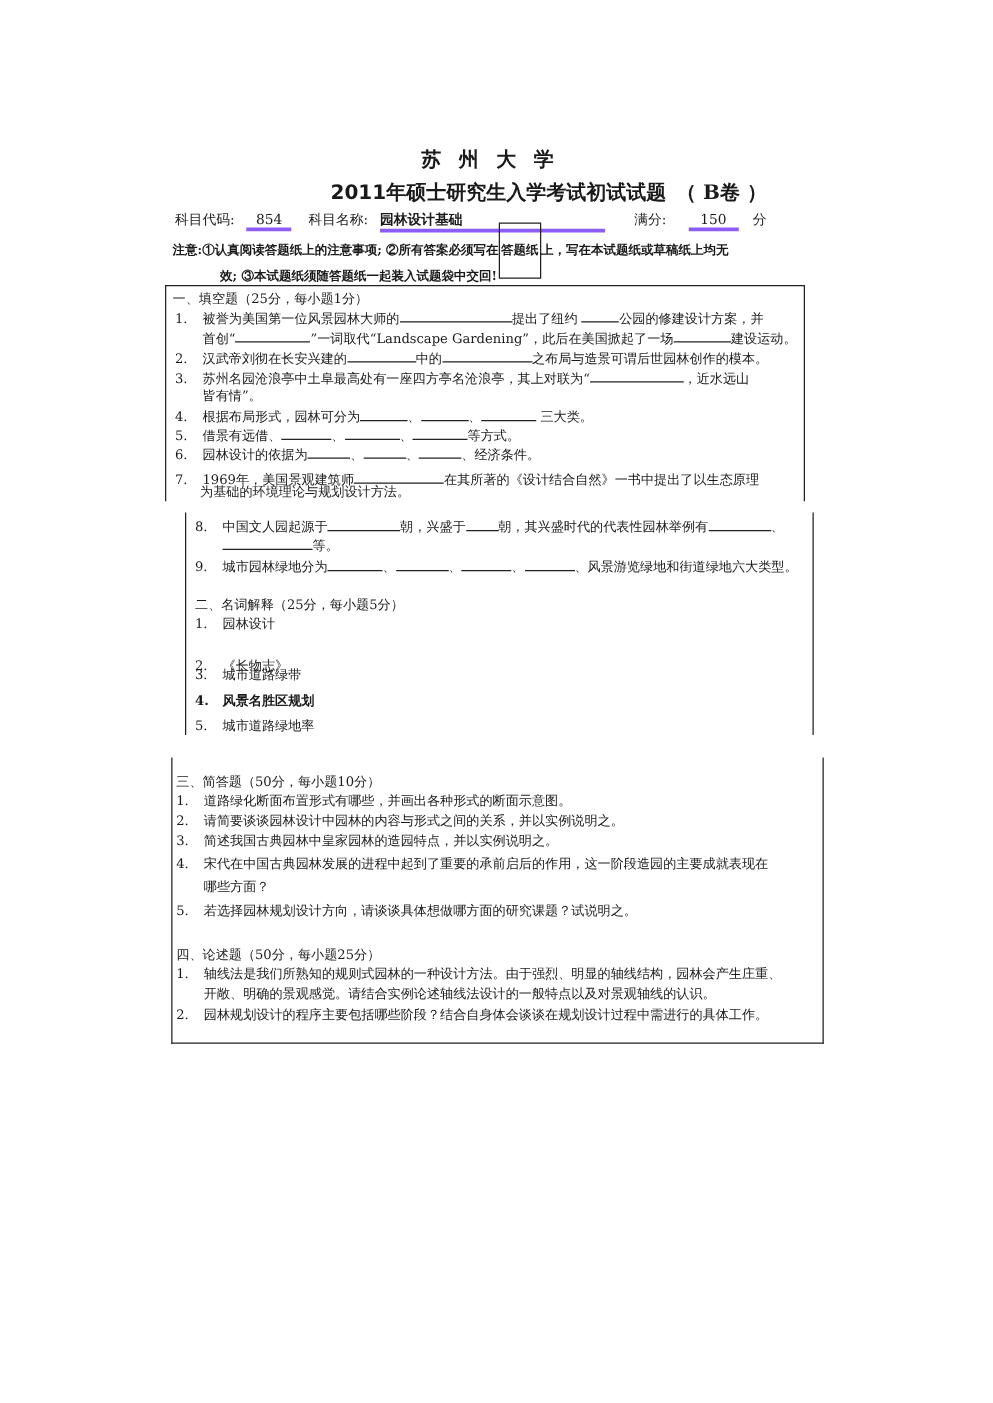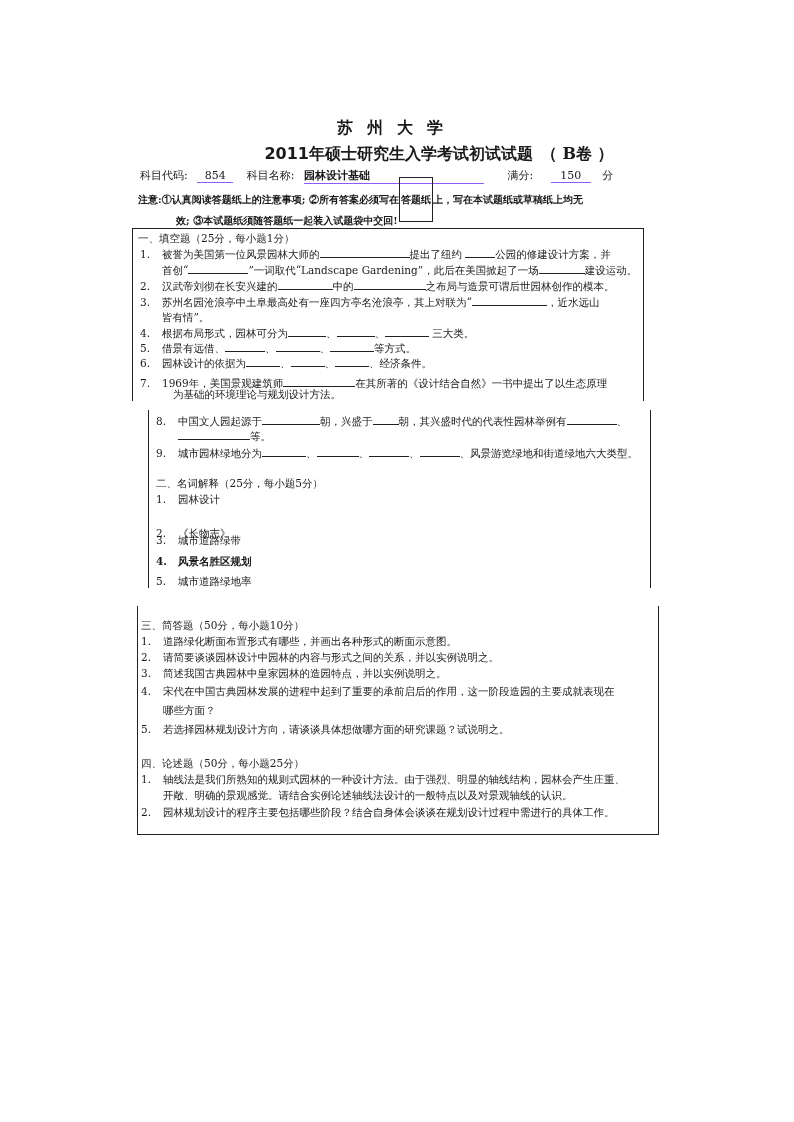--- a/index.html
+++ b/index.html
@@ -5,21 +5,21 @@
   html, body { margin:0; padding:0; }
   body {
     width:794px; height:1122px; background:#ffffff; position:relative; overflow:hidden;
     font-family:"DejaVu Serif", "Liberation Serif", serif; color:#1a1a1a;
   }
   .abs { position:absolute; }
   .univ { top:118px; left:0; width:794px; text-align:center; font-size:16px; font-weight:bold; letter-spacing:14px; font-family:Liberation Serif, serif; }
   .title { top:144px; left:0; width:794px; text-align:center; font-size:16px; font-weight:bold; font-family:"DejaVu Sans", sans-serif;margin-left:42px; }
   .title .vol { font-family:"DejaVu Serif", serif; margin-left:8px; }
   .meta { top:168px; left:140px; font-size:11px; white-space:nowrap; }
-  .meta .u { display:inline-block; border-bottom:1px solid #8b5cf6; text-align:center; }
+  .meta .u { display:inline-block; border-bottom:3px solid #8b5cf6; text-align:center; }
   .notice { left:138px; font-size:10px; white-space:nowrap; font-weight:bold; }
   .notice .boxed { border:1px solid #222; padding:16px 1px; }
   .box { position:absolute; border-left:1.2px solid #222; border-right:1.2px solid #222; }
   .q { position:absolute; font-size:10.5px; white-space:nowrap; line-height:14px; }
   .q .n { display:inline-block; width:22px; }
   .blank { display:inline-block; border-bottom:1px solid #222; height:10px; vertical-align:baseline; }
   .sec { position:absolute; font-size:10.5px; white-space:nowrap; }
 </style>
 </head>
 <body>
@@ -63,21 +63,21 @@
 </div>
 <div class="q" style="left:140px; top:341px;">
   <span class="n">5.</span><span>借景有远借、</span><span class="blank" style="width:40px"></span><span>、</span><span class="blank" style="width:44px"></span><span>、</span><span class="blank" style="width:44px"></span><span>等方式。</span>
 </div>
 <div class="q" style="left:140px; top:356px;">
   <span class="n">6.</span><span>园林设计的依据为</span><span class="blank" style="width:34px"></span><span>、</span><span class="blank" style="width:34px"></span><span>、</span><span class="blank" style="width:34px"></span><span>、经济条件。</span>
 </div>
 <div class="q" style="left:140px; top:376px;">
   <span class="n">7.</span><span>1969年，美国景观建筑师</span><span class="blank" style="width:72px"></span><span>在其所著的《设计结合自然》一书中提出了以生态原理</span>
 </div>
-<div class="q" style="left:173px; top:387px;">为基础的环境理论与规划设计方法。</div>
+<div class="q" style="left:160px; top:387px;">为基础的环境理论与规划设计方法。</div>
 
 <div class="box" style="left:148px; top:410px; width:501px; height:178px;"></div>
 <div class="q" style="left:156px; top:414px;">
   <span class="n">8.</span><span>中国文人园起源于</span><span class="blank" style="width:58px"></span><span>朝，兴盛于</span><span class="blank" style="width:26px"></span><span>朝，其兴盛时代的代表性园林举例有</span><span class="blank" style="width:50px"></span><span>、</span>
 </div>
 <div class="q" style="left:178px; top:429px;">
   <span class="blank" style="width:72px"></span><span>等。</span>
 </div>
 <div class="q" style="left:156px; top:446px;">
   <span class="n">9.</span><span>城市园林绿地分为</span><span class="blank" style="width:44px"></span><span>、</span><span class="blank" style="width:42px"></span><span>、</span><span class="blank" style="width:40px"></span><span>、</span><span class="blank" style="width:40px"></span><span>、风景游览绿地和街道绿地六大类型。</span>

